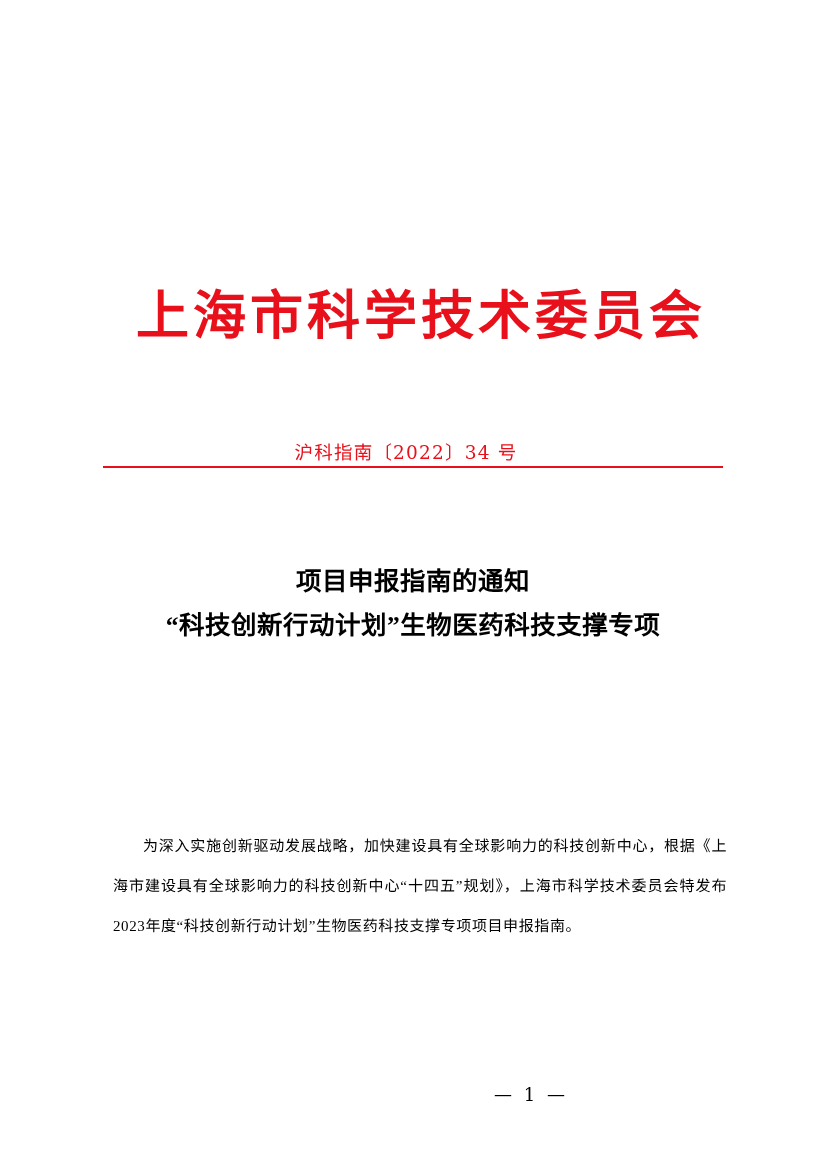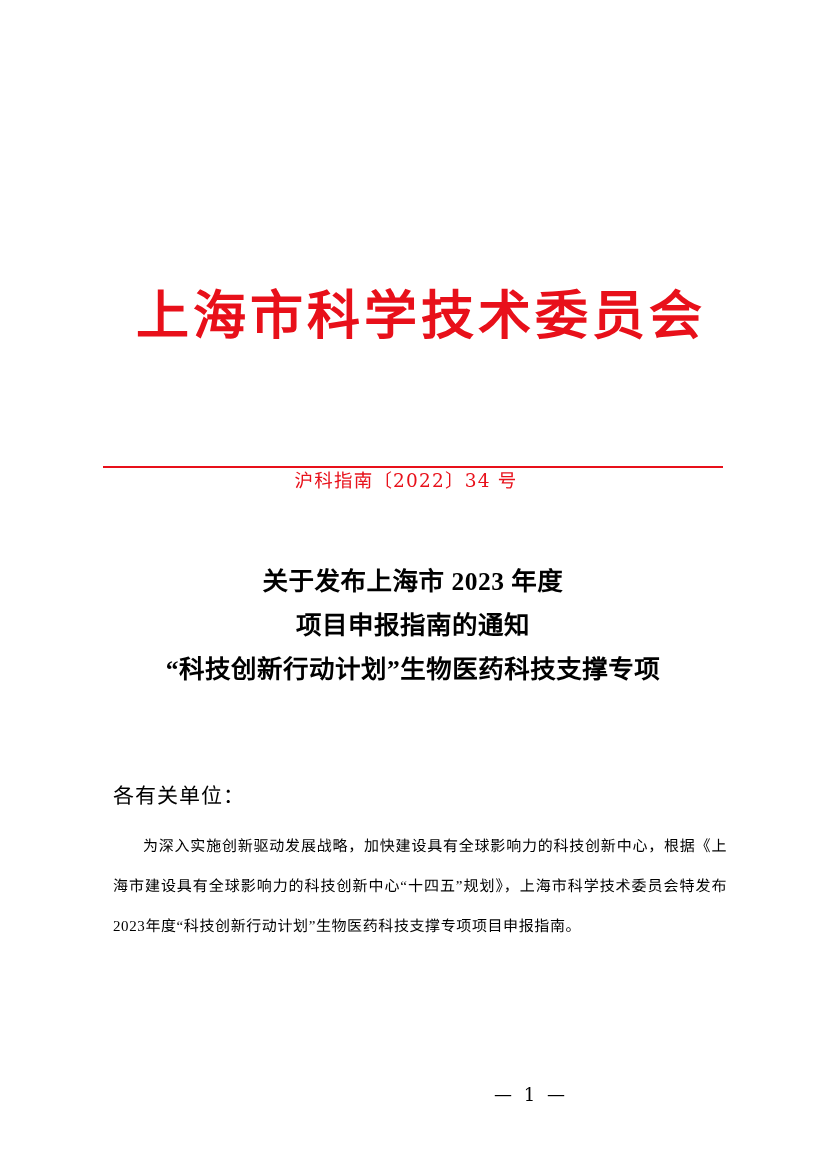--- a/index.html
+++ b/index.html
@@ -49,21 +49,20 @@
   .doc-number {
     position: absolute;
     left: 0;
     top: 438px;
     width: 812px;
     text-align: center;
     font-family: "DejaVu Serif", "Liberation Serif", serif;
     font-size: 18.5px;
     letter-spacing: 1.2px;
     color: #e8101a;
-    margin-top: 28px;
   }
 
   
   .red-rule {
     position: absolute;
     left: 103px;
     top: 466px;
     width: 620px;
     height: 2px;
     background: #e8101a;
@@ -139,26 +138,24 @@
 
   <div class="masthead">
     <div class="masthead-title">上海市科学技术委员会</div>
   </div>
 
   <div class="doc-number">沪科指南〔2022〕34 号</div>
 
   <div class="red-rule"></div>
 
   <div class="main-title">
-    <span class="tline">关于发布上海市 2023 年度</span>
     <span class="tline">项目申报指南的通知</span>
     <span class="tline">“科技创新行动计划”生物医药科技支撑专项</span>
   </div>
 
-  <div class="salutation">各有关单位：</div>
 
   <div class="body-text">
     <p>为深入实施创新驱动发展战略，加快建设具有全球影响力的科技创新中心，根据《上海市建设具有全球影响力的科技创新中心“十四五”规划》，上海市科学技术委员会特发布2023年度“科技创新行动计划”生物医药科技支撑专项项目申报指南。</p>
   </div>
 
   <div class="page-number">
     <span class="pn-inner">— 1 —</span>
   </div>
 
 </div>

